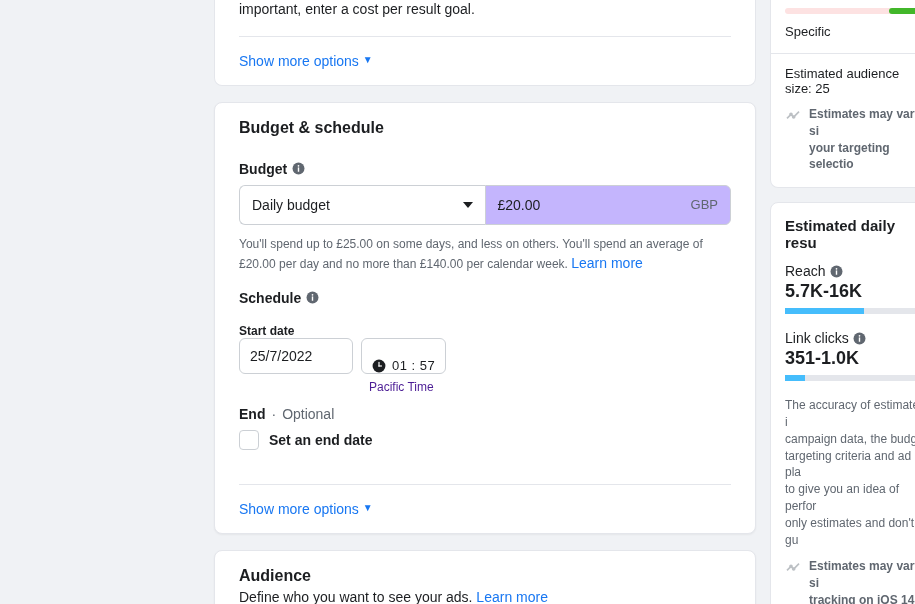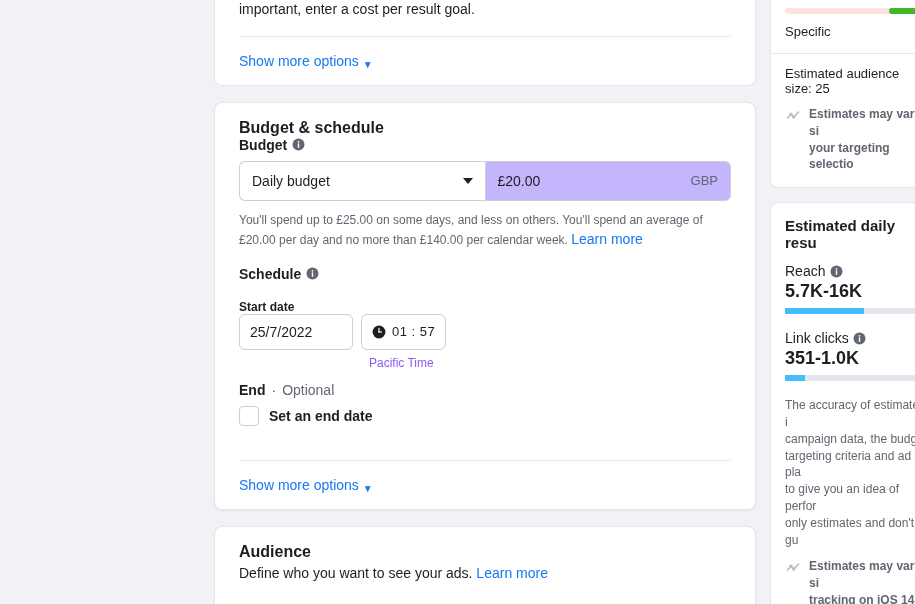--- a/index.html
+++ b/index.html
@@ -43,32 +43,32 @@
   }
   .divider {
     border-top: 1px solid #e4e6eb;
     margin: 16px 0;
   }
   .show-more {
     color: #1877f2;
     font-size: 14px;
     cursor: pointer;
     display: inline-flex;
-    align-items: flex-end;
+    align-items: flex-start;
     gap: 4px;
   }
   .show-more .caret {
     font-size: 10px;
     position: relative;
     top: 1px;
   }
   .section-title {
     font-weight: 700;
     font-size: 16px;
-    margin-bottom: 0;
+    margin-bottom: 24px;
   }
   .label-row {
     display: flex;
     align-items: center;
     gap: 4px;
     font-weight: 600;
     font-size: 14px;
     margin-bottom: 8px;
   }
   .info-icon {
@@ -142,32 +142,32 @@
     display: flex;
     align-items: center;
     padding: 15px 10px;
     min-width: 114px;
   }
   .time-box {
     border: 1px solid #ccd0d5;
     border-radius: 6px;
     height: 36px;
     display: flex;
-    align-items: center;
+    align-items: flex-end;
     padding: 0 10px;
     gap: 6px;
     min-width: 76px;
     letter-spacing: 0.5px;
   }
   .clock-icon {
     display:inline-flex;
   }
   .tz {
     font-size: 12px;
-    color: #8b5cf6;
+    color: #4c1d95;
     margin-top: 6px;
     margin-left: 130px;
   }
   .end-row {
     display: flex;
     align-items: center;
     gap: 6px;
     margin-top: 12px;
     font-size: 14px;
   }

